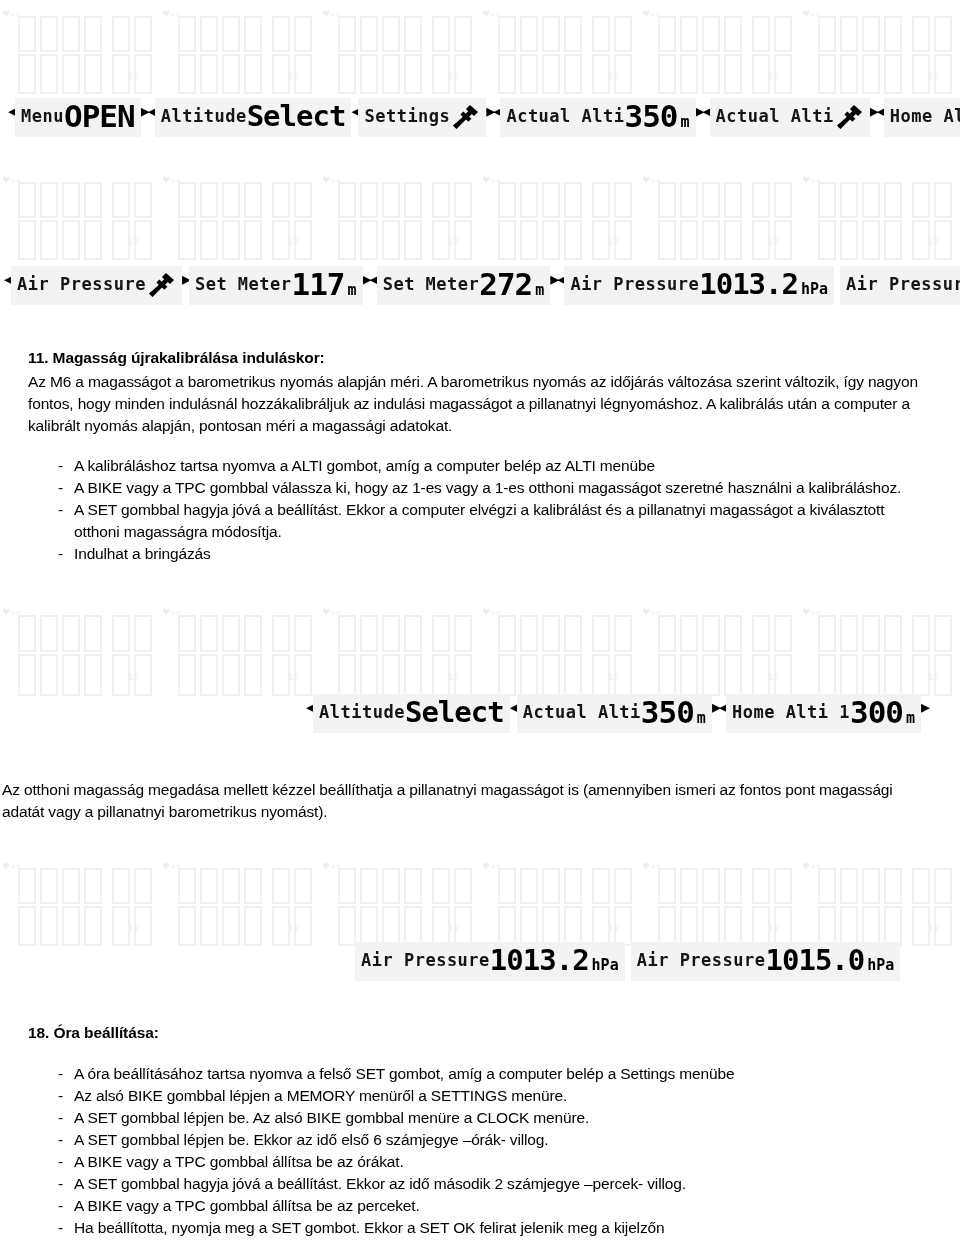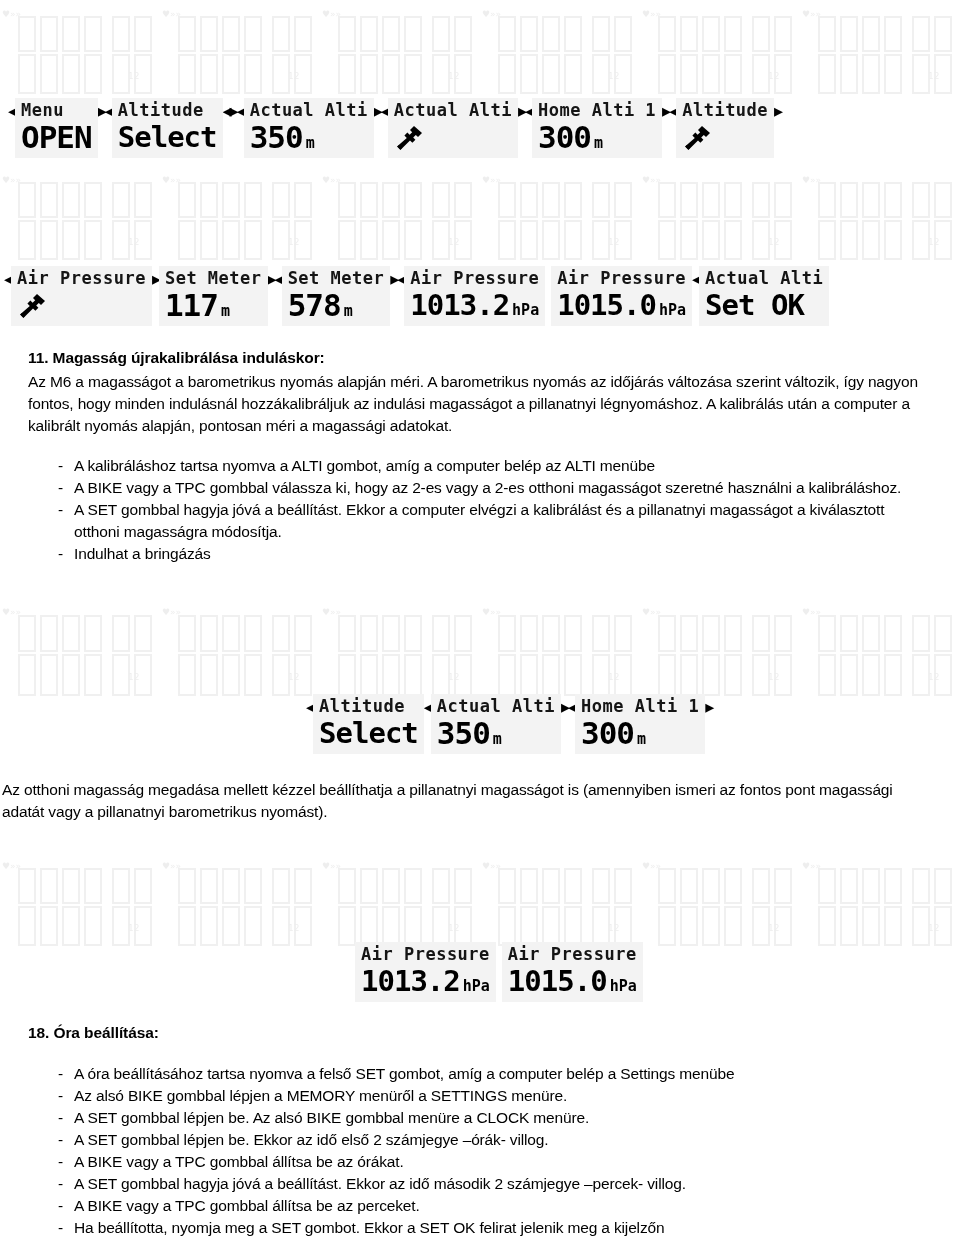--- a/index.html
+++ b/index.html
@@ -47,22 +47,22 @@
   
   .lcd-row {
     position: absolute;
     display: flex;
     align-items: flex-start;
   }
   .lcd {
     background: #f3f3f3;
     position: relative;
     display: flex;
-    flex-direction: column;
-    align-items: flex-start;
+    flex-direction: row;
+    align-items: center;
     justify-content: flex-start;
     box-sizing: border-box;
     padding: 2px 6px 4px 6px;
   }
   .lcd-title {
     font-family: "DejaVu Sans Mono", monospace;
     font-weight: 700;
     font-size: 17px;
     line-height: 21px;
     letter-spacing: 0.5px;
@@ -549,20 +549,29 @@
       </div>
     </div>
     <div class="nav-arrow">▸◂</div>
     <div class="lcd">
       <div class="lcd-title">Altitude</div>
       <div class="lcd-value small">
         <span>Select</span>
       </div>
     </div>
     <div class="nav-arrow">◂</div>
+    <div class="lcd">
+      <div class="lcd-title">Settings</div>
+      <div class="lcd-icon">
+        <svg width="30" height="30" viewBox="0 0 30 30">
+          <path fill="#000" d="M20 3 l-4 4 l2.2 2.2 l-2.6 2.6 l-2.2 -2.2 l-3 3 l2.4 2.4 L3 23.6 l3.4 3.4 L16 17.4 l2.4 2.4 l3-3 l-2.2-2.2 l2.6-2.6 L24 14 l4-4 z"></path>
+          <path fill="#000" d="M5 22 l3 3 l-1.6 1.6 l-3 -3 z"></path>
+        </svg>
+      </div>
+    </div>
     <div class="nav-arrow">▸◂</div>
     <div class="lcd">
       <div class="lcd-title">Actual Alti</div>
       <div class="lcd-value">
         <span>350</span>
         <span class="lcd-unit">m</span>
       </div>
     </div>
     <div class="nav-arrow">▸◂</div>
     <div class="lcd">
@@ -611,21 +620,21 @@
       <div class="lcd-title">Set Meter</div>
       <div class="lcd-value">
         <span>117</span>
         <span class="lcd-unit">m</span>
       </div>
     </div>
     <div class="nav-arrow">▸◂</div>
     <div class="lcd">
       <div class="lcd-title">Set Meter</div>
       <div class="lcd-value">
-        <span>578</span>
+        <span>272</span>
         <span class="lcd-unit">m</span>
       </div>
     </div>
     <div class="nav-arrow">▸◂</div>
     <div class="lcd">
       <div class="lcd-title">Air Pressure</div>
       <div class="lcd-value small">
         <span>1013.2</span>
         <span class="lcd-unit">hPa</span>
       </div>
@@ -651,21 +660,21 @@
 
 <div class="para" style="left:28px; top:371px; width:906px;">Az M6 a magasságot a barometrikus nyomás alapján méri. A barometrikus nyomás az időjárás változása szerint változik, így nagyon fontos, hogy minden indulásnál hozzákalibráljuk az indulási magasságot a pillanatnyi légnyomáshoz. A kalibrálás után a computer a kalibrált nyomás alapján, pontosan méri a magassági adatokat.</div>
 
 <div class="bullets" id="b17" style="left:28px; top:455px; width:890px;">
     <div class="bullet">
       <span class="dash">-</span>
       <span class="btext">A kalibráláshoz tartsa nyomva a ALTI gombot, amíg a computer belép az ALTI menübe</span>
     </div>
     <div class="bullet">
       <span class="dash">-</span>
-      <span class="btext">A BIKE vagy a TPC gombbal válassza ki, hogy az 2-es vagy a 2-es otthoni magasságot szeretné használni a kalibráláshoz.</span>
+      <span class="btext">A BIKE vagy a TPC gombbal válassza ki, hogy az 1-es vagy a 1-es otthoni magasságot szeretné használni a kalibráláshoz.</span>
     </div>
     <div class="bullet">
       <span class="dash">-</span>
       <span class="btext">A SET gombbal hagyja jóvá a beállítást. Ekkor a computer elvégzi a kalibrálást és a pillanatnyi magasságot a kiválasztott otthoni magasságra módosítja.</span>
     </div>
     <div class="bullet">
       <span class="dash">-</span>
       <span class="btext">Indulhat a bringázás</span>
     </div>
   </div>
@@ -727,21 +736,21 @@
     <div class="bullet">
       <span class="dash">-</span>
       <span class="btext">Az alsó BIKE gombbal lépjen a MEMORY menüről a SETTINGS menüre.</span>
     </div>
     <div class="bullet">
       <span class="dash">-</span>
       <span class="btext">A SET gombbal lépjen be. Az alsó BIKE gombbal menüre a CLOCK menüre.</span>
     </div>
     <div class="bullet">
       <span class="dash">-</span>
-      <span class="btext">A SET gombbal lépjen be. Ekkor az idő első 2 számjegye –órák- villog.</span>
+      <span class="btext">A SET gombbal lépjen be. Ekkor az idő első 6 számjegye –órák- villog.</span>
     </div>
     <div class="bullet">
       <span class="dash">-</span>
       <span class="btext">A BIKE vagy a TPC gombbal állítsa be az órákat.</span>
     </div>
     <div class="bullet">
       <span class="dash">-</span>
       <span class="btext">A SET gombbal hagyja jóvá a beállítást. Ekkor az idő második 2 számjegye –percek- villog.</span>
     </div>
     <div class="bullet">

